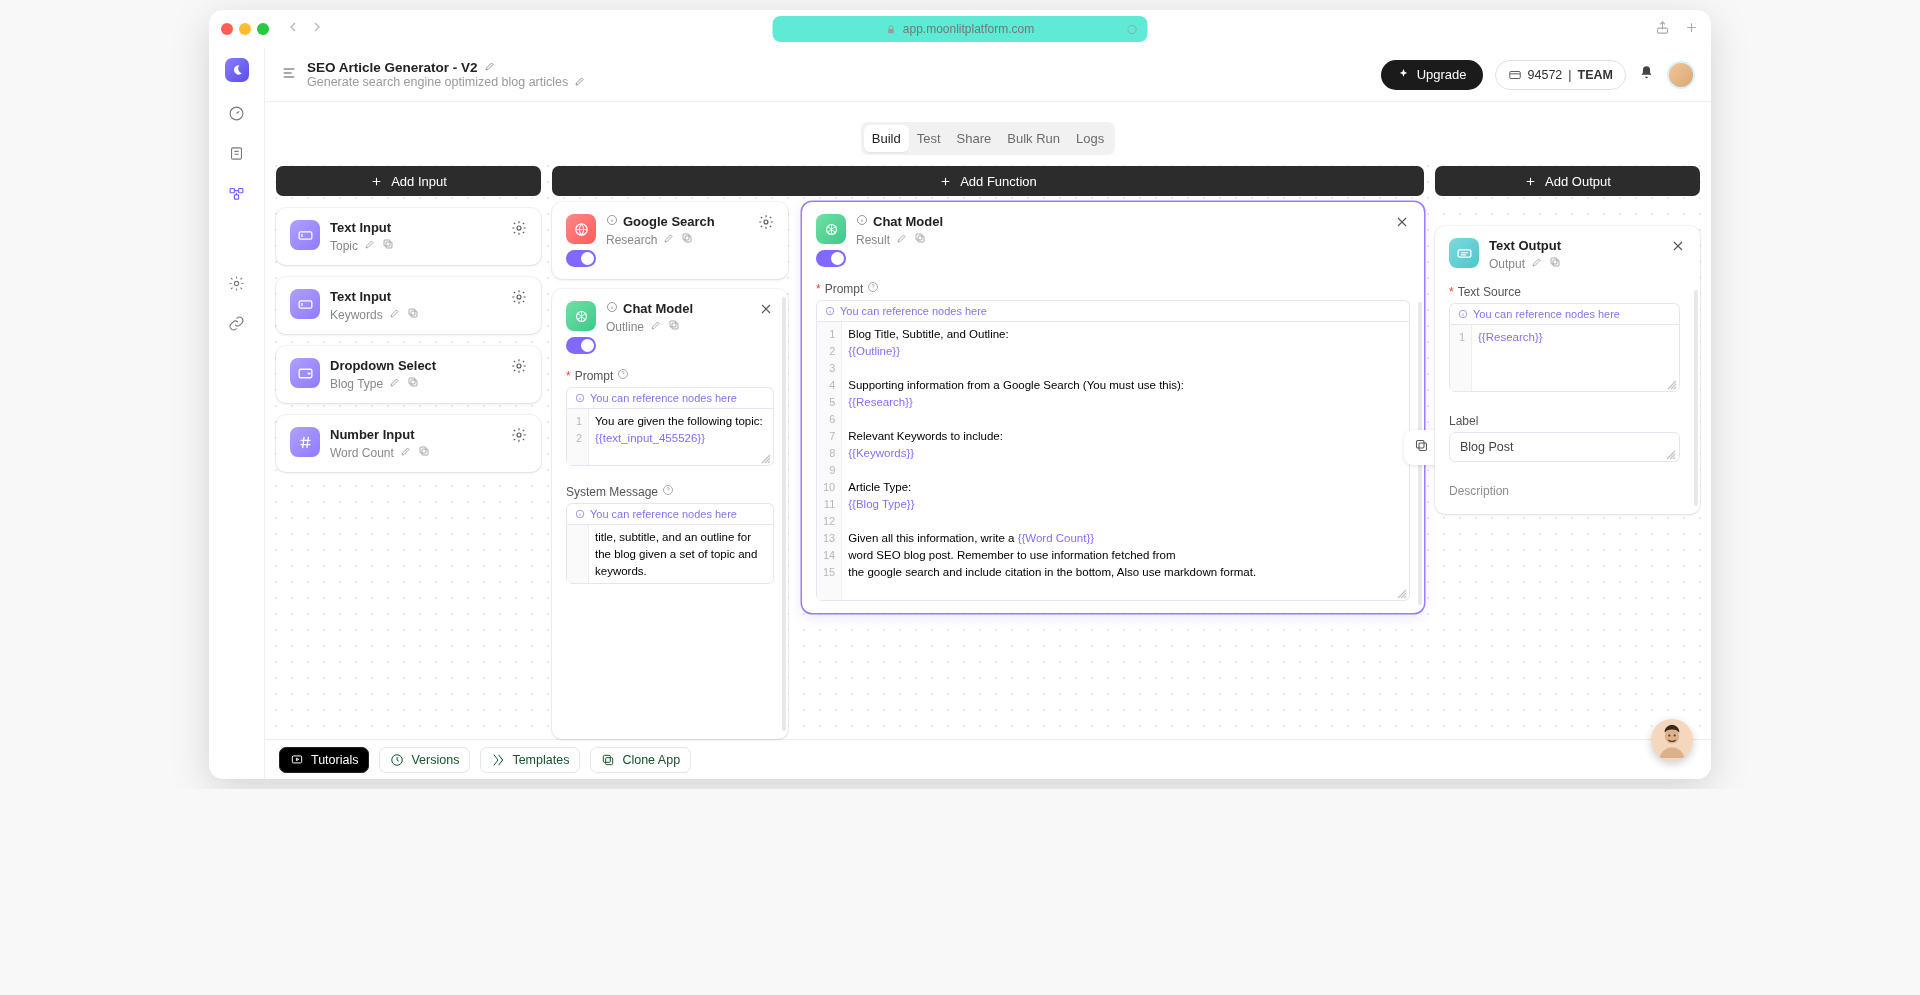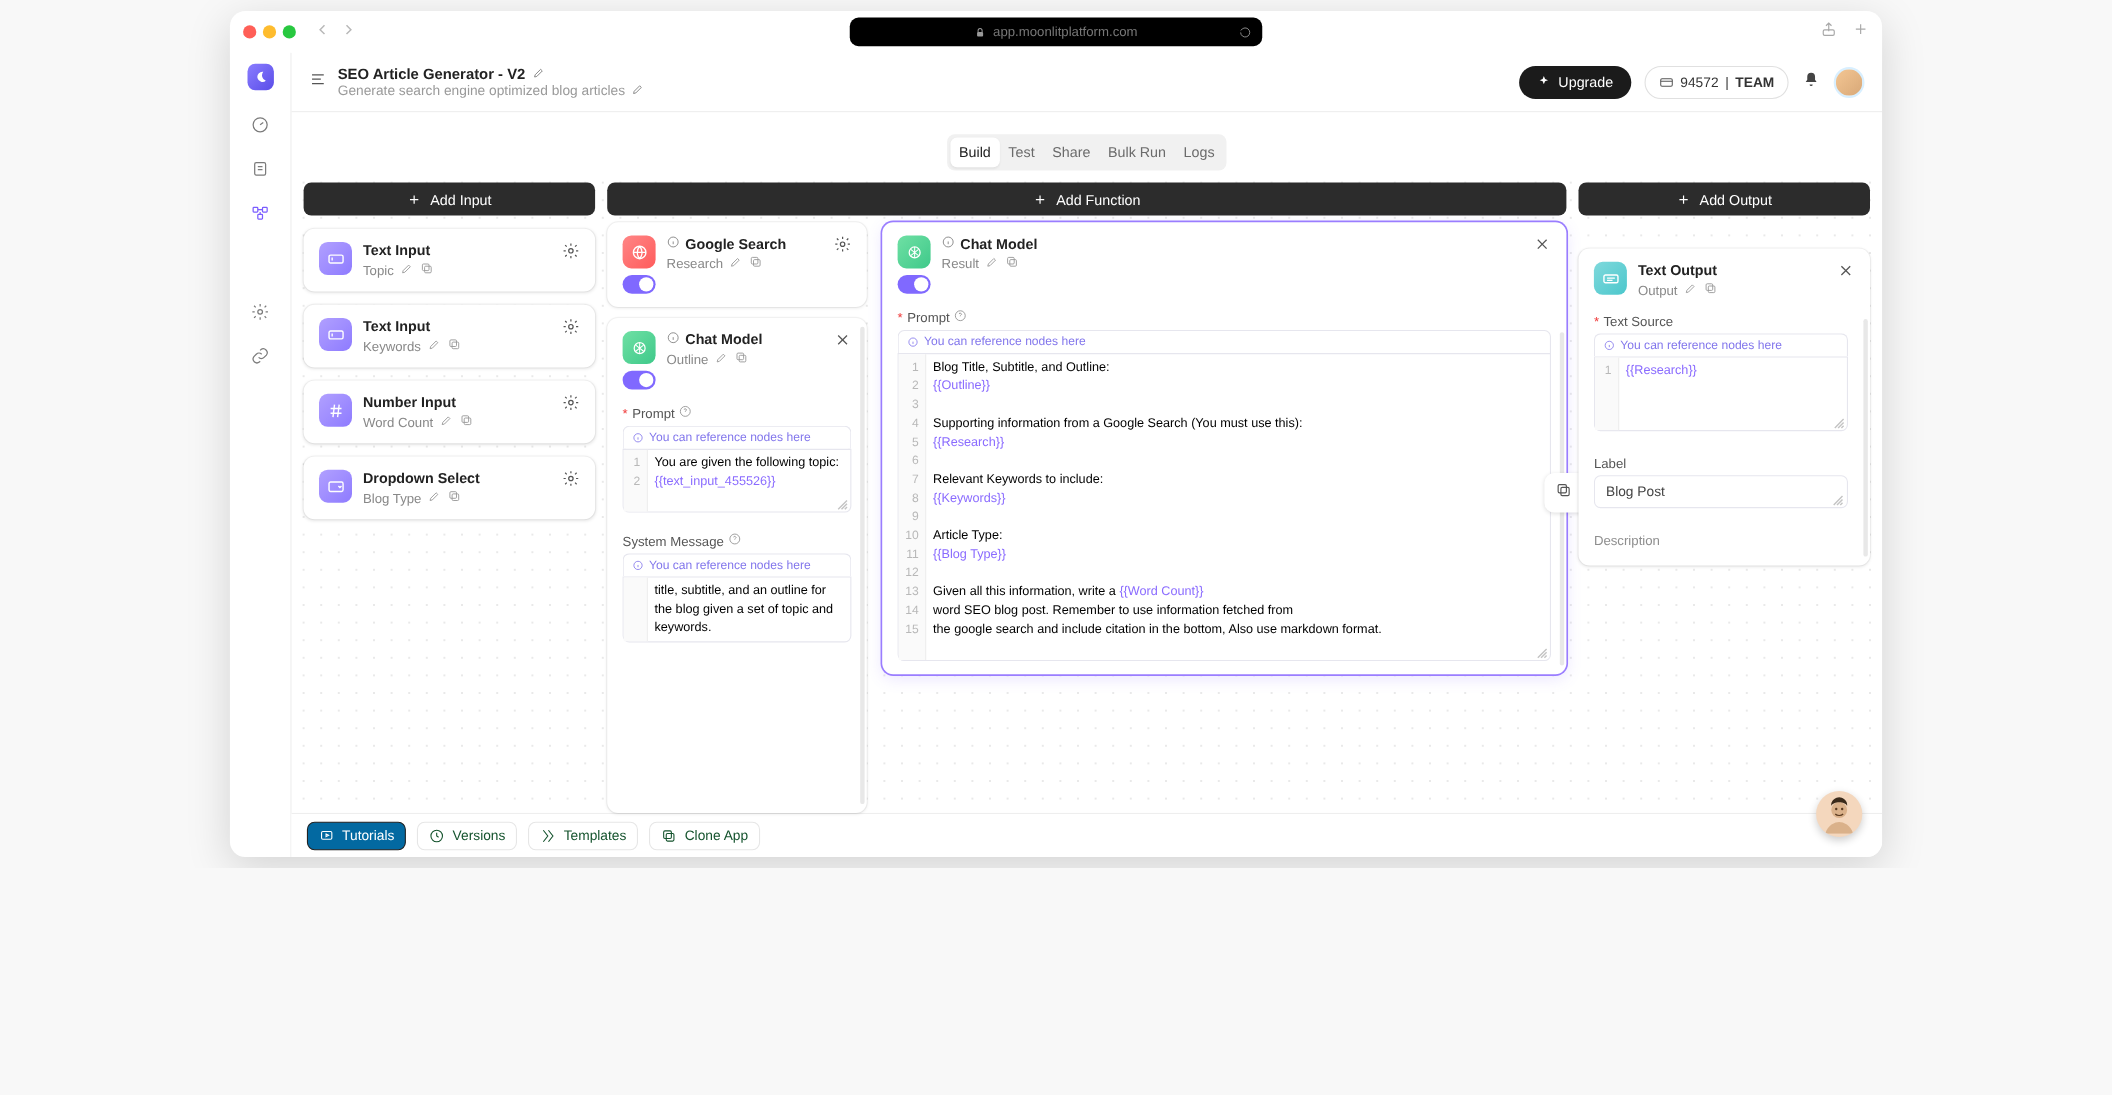--- a/index.html
+++ b/index.html
@@ -3,21 +3,21 @@
 <meta charset="utf-8">
 <style>
 * { margin:0; padding:0; box-sizing:border-box; font-family: -apple-system, BlinkMacSystemFont, "Segoe UI", Helvetica, Arial, sans-serif; }
 body { background:#f8f8f8; }
 .window { width:1502px; height:769px; margin:10px auto; background:#fff; border-radius:14px; overflow:hidden; box-shadow:0 10px 40px rgba(0,0,0,.15); display:flex; flex-direction:column; position:relative;}
 .titlebar { height:38px; display:flex; align-items:center; padding:0 12px; gap:6px; position:relative;}
 .tl-dot { width:12px; height:12px; border-radius:50%; }
 .tl-dot.r{background:#ff5f57;} .tl-dot.y{background:#febc2e;} .tl-dot.g{background:#28c840;}
 .tb-nav { margin-left:10px; display:flex; gap:8px; color:#b8b8b8;}
 .tb-nav svg{width:16px;height:16px;stroke:#b8b8b8;fill:none;stroke-width:2;}
-.addr { position:absolute; left:50%; transform:translateX(-50%); background:#000000; border-radius:8px; height:26px; width:375px; display:flex; align-items:center; justify-content:center; font-size:12px; color:#777; gap:6px;}
+.addr { position:absolute; left:50%; transform:translateX(-50%); background:#5eead4; border-radius:8px; height:26px; width:375px; display:flex; align-items:center; justify-content:center; font-size:12px; color:#777; gap:6px;}
 .addr svg{width:11px;height:11px;}
 .tb-right{margin-left:auto;display:flex;gap:14px;color:#a8a8a8;}
 .tb-right svg{width:15px;height:15px;stroke:#a8a8a8;fill:none;stroke-width:1.7;}
 .app { flex:1; display:flex; min-height:0;}
 .leftrail{width:56px;border-right:1px solid #eee;display:flex;flex-direction:column;align-items:center;padding-top:10px;gap:22px;}
 .logo{width:24px;height:24px;border-radius:7px;background:linear-gradient(135deg,#8a7dff,#5a4de8);display:flex;align-items:center;justify-content:center;}
 .logo svg{width:14px;height:14px;}
 .rail-icon{width:18px;height:18px;color:#777;display:flex;align-items:center;justify-content:center;}
 .rail-icon svg{width:17px;height:17px;stroke:#7b7b7b;fill:none;stroke-width:1.6;}
 .rail-icon.active svg{stroke:#7a5cff;}
@@ -84,21 +84,21 @@
 .gut{background:#fafafa;border-right:1px solid #eee;color:#b8b8b8;font-size:11px;padding:4px 6px;text-align:right;min-width:22px;user-select:none;line-height:17px;}
 .clines{padding:4px 6px;line-height:17px;white-space:pre-wrap;word-break:break-word;flex:1;}
 .clines .var{color:#8a6bff;}
 .resize{position:absolute;right:2px;bottom:1px;width:10px;height:10px;}
 .resize svg{width:10px;height:10px;stroke:#c4c4c4;fill:none;stroke-width:1.3;}
 .textin{border:1px solid #e6e6ee;border-radius:6px;padding:7px 10px;font-size:12.5px;color:#444;position:relative;}
 .side-actions{position:absolute;right:-40px;top:228px;background:#fff;border-radius:9px;box-shadow:0 1px 4px rgba(0,0,0,.12);display:flex;gap:10px;padding:8px 10px;}
 .side-actions svg{width:15px;height:15px;stroke:#555;fill:none;stroke-width:1.7;}
 .bottombar{height:40px;border-top:1px solid #eee;display:flex;align-items:center;gap:10px;padding:0 14px;background:#fff;}
 .bchip{display:flex;align-items:center;gap:7px;font-size:12.5px;color:#14532d;padding:5px 10px;border:1px solid #e6e6e6;border-radius:7px;}
-.bchip.dark{background:#0369a1;color:#fff;border-color:#222;}
+.bchip.dark{background:#000000;color:#fff;border-color:#222;}
 .bchip svg{width:14px;height:14px;stroke:currentColor;fill:none;stroke-width:1.7;}
 .float-avatar{position:absolute;right:18px;bottom:18px;width:42px;height:42px;border-radius:50%;background:#f4d7bd;box-shadow:0 3px 8px rgba(0,0,0,.2);display:flex;align-items:center;justify-content:center;overflow:hidden;}
 .float-avatar svg{width:36px;height:36px;}
 .scrollhint{position:absolute;right:2px;top:8px;bottom:8px;width:4px;background:#e8e8e8;border-radius:3px;}
 .outputs .card{min-height:0;}
 .outputs .scrollbox{max-height:330px;overflow:hidden;position:relative;padding-right:6px;}
 </style>
 </head>
 <body>
 
@@ -310,64 +310,64 @@
                         <path d="M12 2v3M12 19v3M4.2 4.2l2.1 2.1M17.7 17.7l2.1 2.1M2 12h3M19 12h3M4.2 19.8l2.1-2.1M17.7 6.3l2.1-2.1"></path>
                       </svg></span>
                   </div>
               </div>
             </div>
 
             <div class="card">
               <div class="card-head">
                 <div class="ic-box ic-purple">
                     <svg viewBox="0 0 24 24">
+                      <rect x="3" y="6" width="18" height="12" rx="2"></rect>
+                      <polyline points="15 11 17 13 19 11"></polyline>
+                    </svg>
+                  </div>
+                <div class="card-titlecol">
+                  <div class="ct-title">
+                      <span>Dropdown Select</span>
+                    </div>
+                  <div class="ct-sub">
+                      <span>Blog Type</span>
+                    <span><svg viewBox="0 0 24 24">
+                          <path d="M4 20l4-1 10-10-3-3L5 16l-1 4z"></path>
+                        </svg></span>
+                    <span><svg viewBox="0 0 24 24">
+                          <rect x="8" y="8" width="12" height="12" rx="2"></rect>
+                          <rect x="4" y="4" width="12" height="12" rx="2"></rect>
+                        </svg></span>
+                  </div>
+                </div>
+                <div class="card-right">
+                    <span class="gear"><svg viewBox="0 0 24 24">
+                        <circle cx="12" cy="12" r="3"></circle>
+                        <path d="M12 2v3M12 19v3M4.2 4.2l2.1 2.1M17.7 17.7l2.1 2.1M2 12h3M19 12h3M4.2 19.8l2.1-2.1M17.7 6.3l2.1-2.1"></path>
+                      </svg></span>
+                  </div>
+              </div>
+            </div>
+
+            <div class="card">
+              <div class="card-head">
+                <div class="ic-box ic-purple">
+                    <svg viewBox="0 0 24 24">
                       <line x1="5" y1="9" x2="19" y2="9"></line>
                       <line x1="5" y1="15" x2="19" y2="15"></line>
                       <line x1="10" y1="4" x2="8" y2="20"></line>
                       <line x1="16" y1="4" x2="14" y2="20"></line>
                     </svg>
                   </div>
                 <div class="card-titlecol">
                   <div class="ct-title">
                       <span>Number Input</span>
                     </div>
                   <div class="ct-sub">
                       <span>Word Count</span>
-                    <span><svg viewBox="0 0 24 24">
-                          <path d="M4 20l4-1 10-10-3-3L5 16l-1 4z"></path>
-                        </svg></span>
-                    <span><svg viewBox="0 0 24 24">
-                          <rect x="8" y="8" width="12" height="12" rx="2"></rect>
-                          <rect x="4" y="4" width="12" height="12" rx="2"></rect>
-                        </svg></span>
-                  </div>
-                </div>
-                <div class="card-right">
-                    <span class="gear"><svg viewBox="0 0 24 24">
-                        <circle cx="12" cy="12" r="3"></circle>
-                        <path d="M12 2v3M12 19v3M4.2 4.2l2.1 2.1M17.7 17.7l2.1 2.1M2 12h3M19 12h3M4.2 19.8l2.1-2.1M17.7 6.3l2.1-2.1"></path>
-                      </svg></span>
-                  </div>
-              </div>
-            </div>
-
-            <div class="card">
-              <div class="card-head">
-                <div class="ic-box ic-purple">
-                    <svg viewBox="0 0 24 24">
-                      <rect x="3" y="6" width="18" height="12" rx="2"></rect>
-                      <polyline points="15 11 17 13 19 11"></polyline>
-                    </svg>
-                  </div>
-                <div class="card-titlecol">
-                  <div class="ct-title">
-                      <span>Dropdown Select</span>
-                    </div>
-                  <div class="ct-sub">
-                      <span>Blog Type</span>
                     <span><svg viewBox="0 0 24 24">
                           <path d="M4 20l4-1 10-10-3-3L5 16l-1 4z"></path>
                         </svg></span>
                     <span><svg viewBox="0 0 24 24">
                           <rect x="8" y="8" width="12" height="12" rx="2"></rect>
                           <rect x="4" y="4" width="12" height="12" rx="2"></rect>
                         </svg></span>
                   </div>
                 </div>
                 <div class="card-right">

